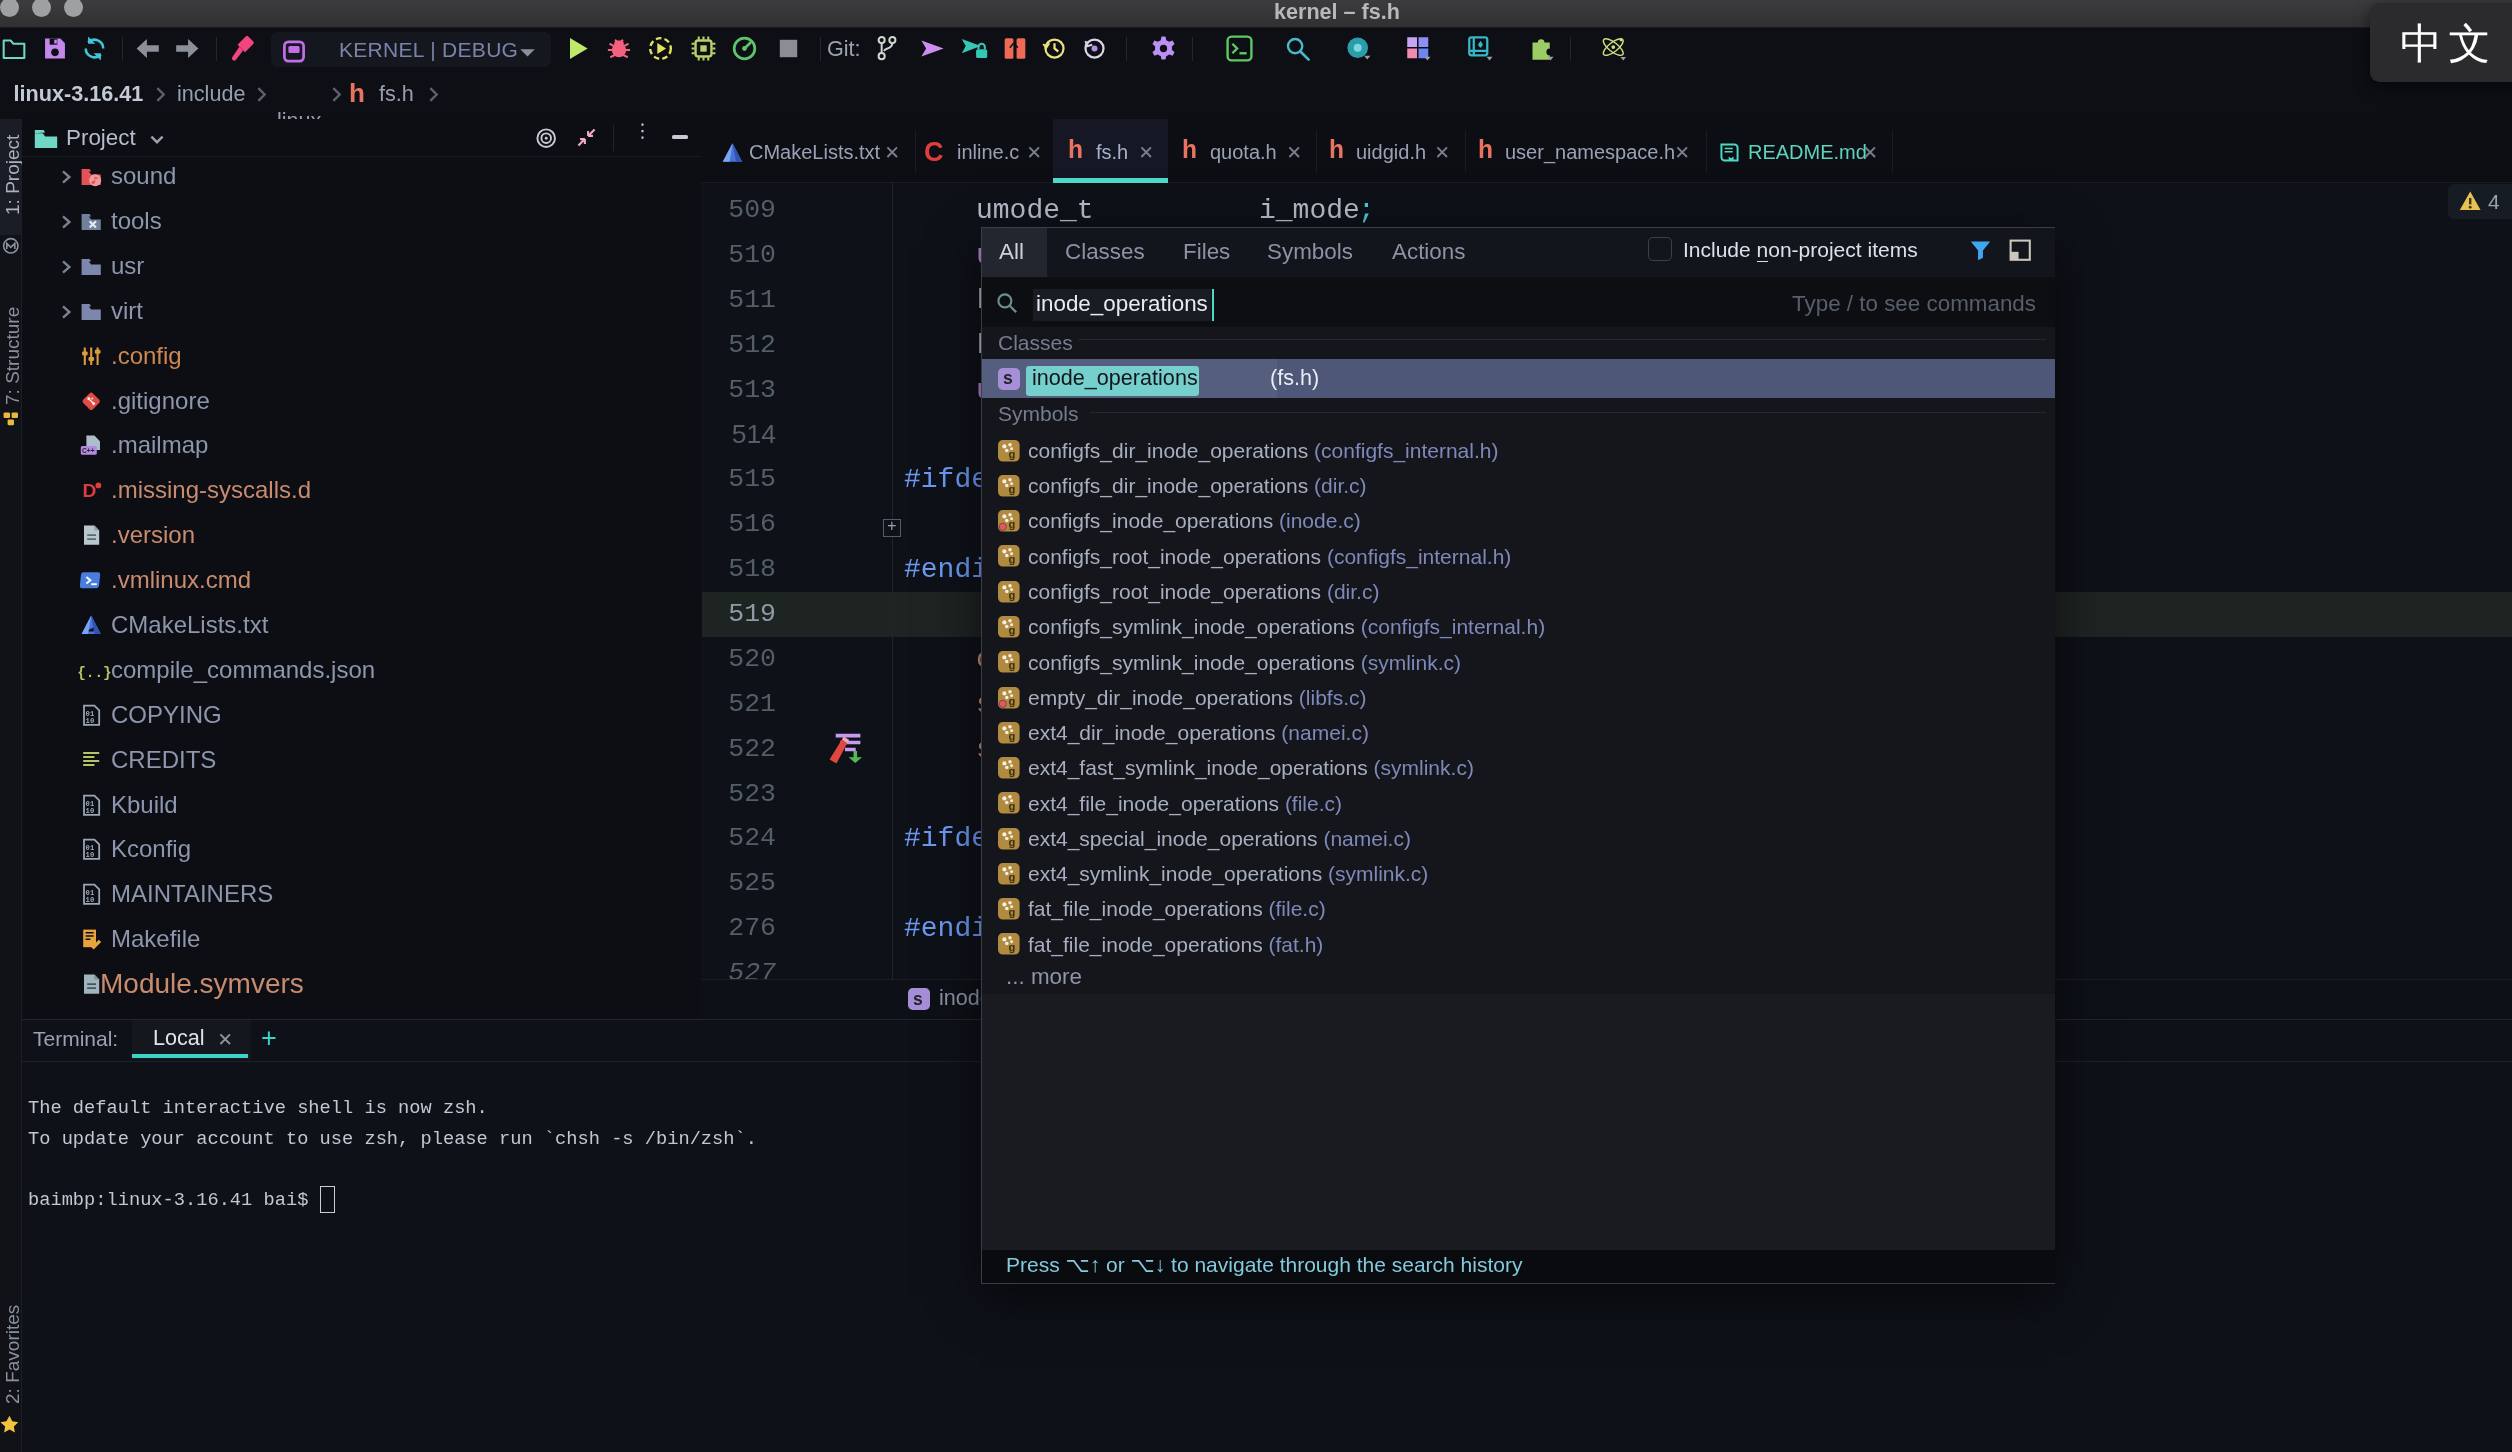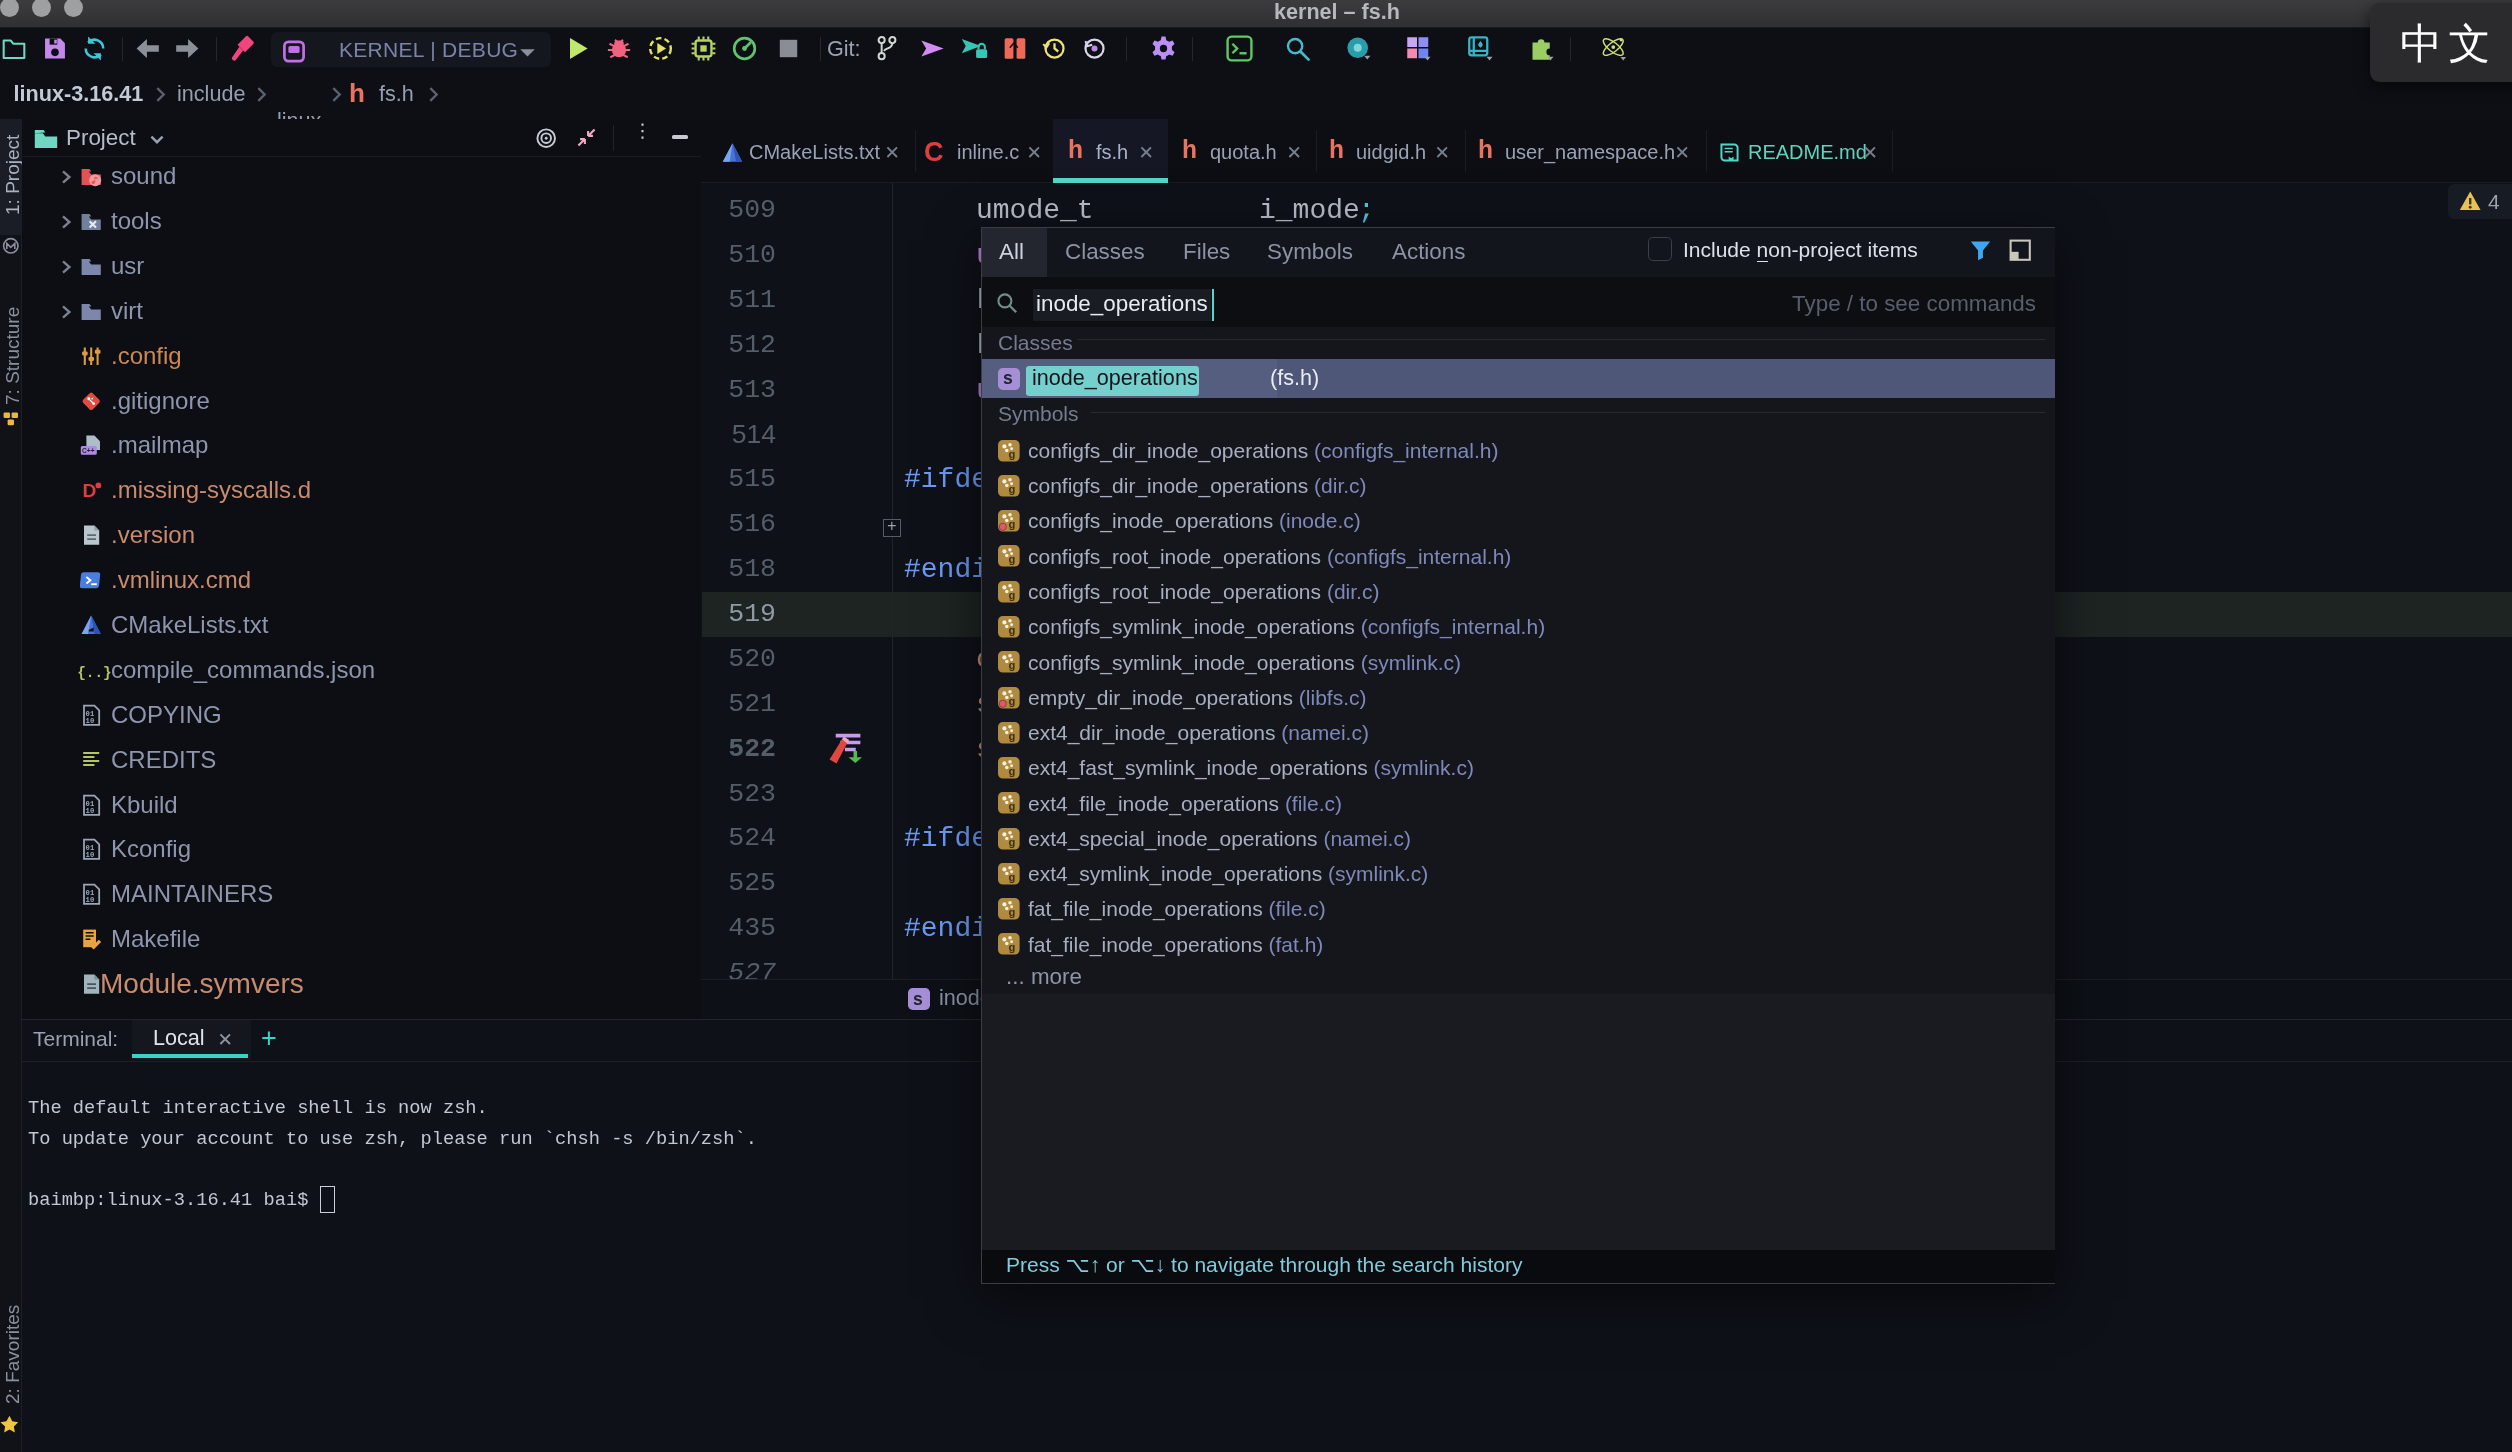--- a/index.html
+++ b/index.html
@@ -404,25 +404,25 @@
 <div class="abs" style="left:696px;top:284px;font-size:26.5px;line-height:33px;color:#545e68;font-family:'Liberation Mono', monospace;white-space:pre;width:80px;text-align:right;">511</div>
 <div class="abs" style="left:696px;top:329px;font-size:26.5px;line-height:33px;color:#545e68;font-family:'Liberation Mono', monospace;white-space:pre;width:80px;text-align:right;">512</div>
 <div class="abs" style="left:696px;top:374px;font-size:26.5px;line-height:33px;color:#545e68;font-family:'Liberation Mono', monospace;white-space:pre;width:80px;text-align:right;">513</div>
 <div class="abs" style="left:696px;top:418px;font-size:26.5px;line-height:33px;color:#545e68;font-family:Liberation Sans, sans-serif;white-space:pre;width:80px;text-align:right;">514</div>
 <div class="abs" style="left:696px;top:463px;font-size:26.5px;line-height:33px;color:#545e68;font-family:'Liberation Mono', monospace;white-space:pre;width:80px;text-align:right;">515</div>
 <div class="abs" style="left:696px;top:508px;font-size:26.5px;line-height:33px;color:#545e68;font-family:'Liberation Mono', monospace;white-space:pre;width:80px;text-align:right;">516</div>
 <div class="abs" style="left:696px;top:553px;font-size:26.5px;line-height:33px;color:#545e68;font-family:'Liberation Mono', monospace;white-space:pre;width:80px;text-align:right;">518</div>
 <div class="abs" style="left:696px;top:598px;font-size:26.5px;line-height:33px;color:#8f9aa4;font-family:'Liberation Mono', monospace;white-space:pre;width:80px;text-align:right;">519</div>
 <div class="abs" style="left:696px;top:643px;font-size:26.5px;line-height:33px;color:#545e68;font-family:'Liberation Mono', monospace;white-space:pre;width:80px;text-align:right;">520</div>
 <div class="abs" style="left:696px;top:688px;font-size:26.5px;line-height:33px;color:#545e68;font-family:'Liberation Mono', monospace;white-space:pre;width:80px;text-align:right;">521</div>
-<div class="abs" style="left:696px;top:733px;font-size:26.5px;line-height:33px;color:#545e68;font-family:'Liberation Mono', monospace;white-space:pre;width:80px;text-align:right;font-weight:bold;">522</div>
+<div class="abs" style="left:696px;top:733px;font-size:26.5px;line-height:33px;color:#545e68;font-family:'Liberation Mono', monospace;white-space:pre;width:80px;text-align:right;">522</div>
 <div class="abs" style="left:696px;top:778px;font-size:26.5px;line-height:33px;color:#545e68;font-family:'Liberation Mono', monospace;white-space:pre;width:80px;text-align:right;">523</div>
 <div class="abs" style="left:696px;top:822px;font-size:26.5px;line-height:33px;color:#545e68;font-family:'Liberation Mono', monospace;white-space:pre;width:80px;text-align:right;">524</div>
 <div class="abs" style="left:696px;top:867px;font-size:26.5px;line-height:33px;color:#545e68;font-family:'Liberation Mono', monospace;white-space:pre;width:80px;text-align:right;">525</div>
-<div class="abs" style="left:696px;top:912px;font-size:26.5px;line-height:33px;color:#545e68;font-family:'Liberation Mono', monospace;white-space:pre;width:80px;text-align:right;">435</div>
+<div class="abs" style="left:696px;top:912px;font-size:26.5px;line-height:33px;color:#545e68;font-family:'Liberation Mono', monospace;white-space:pre;width:80px;text-align:right;">276</div>
 <div class="abs" style="left:696px;top:957px;font-size:26.5px;line-height:33px;color:#545e68;font-family:'Liberation Mono', monospace;white-space:pre;width:80px;text-align:right;font-style:italic;">527</div>
 <div class="abs" style="left:976px;top:194px;font-size:28px;line-height:34px;color:#b6bcc8;font-family:'Liberation Mono', monospace;white-space:pre;">umode_t</div>
 <div class="abs" style="left:1259px;top:194px;font-size:28px;line-height:34px;color:#b6bcc8;font-family:'Liberation Mono', monospace;white-space:pre;">i_mode</div>
 <div class="abs" style="left:1358px;top:194px;font-size:28px;line-height:34px;color:#52c7d8;font-family:'Liberation Mono', monospace;white-space:pre;">;</div>
 <div class="abs" style="left:976px;top:239px;font-size:28px;line-height:34px;color:#b784d8;font-family:'Liberation Mono', monospace;white-space:pre;">unsigned short</div>
 <div class="abs" style="left:976px;top:284px;font-size:28px;line-height:34px;color:#b6bcc8;font-family:'Liberation Mono', monospace;white-space:pre;">kuid_t</div>
 <div class="abs" style="left:976px;top:329px;font-size:28px;line-height:34px;color:#b6bcc8;font-family:'Liberation Mono', monospace;white-space:pre;">kgid_t</div>
 <div class="abs" style="left:976px;top:374px;font-size:28px;line-height:34px;color:#b784d8;font-family:'Liberation Mono', monospace;white-space:pre;">unsigned int</div>
 <div class="abs" style="left:904px;top:463px;font-size:28px;line-height:34px;color:#6c99f2;font-family:'Liberation Mono', monospace;white-space:pre;">#ifdef CONFIG</div>
 <div class="abs" style="left:904px;top:553px;font-size:28px;line-height:34px;color:#6c99f2;font-family:'Liberation Mono', monospace;white-space:pre;">#endif</div>

